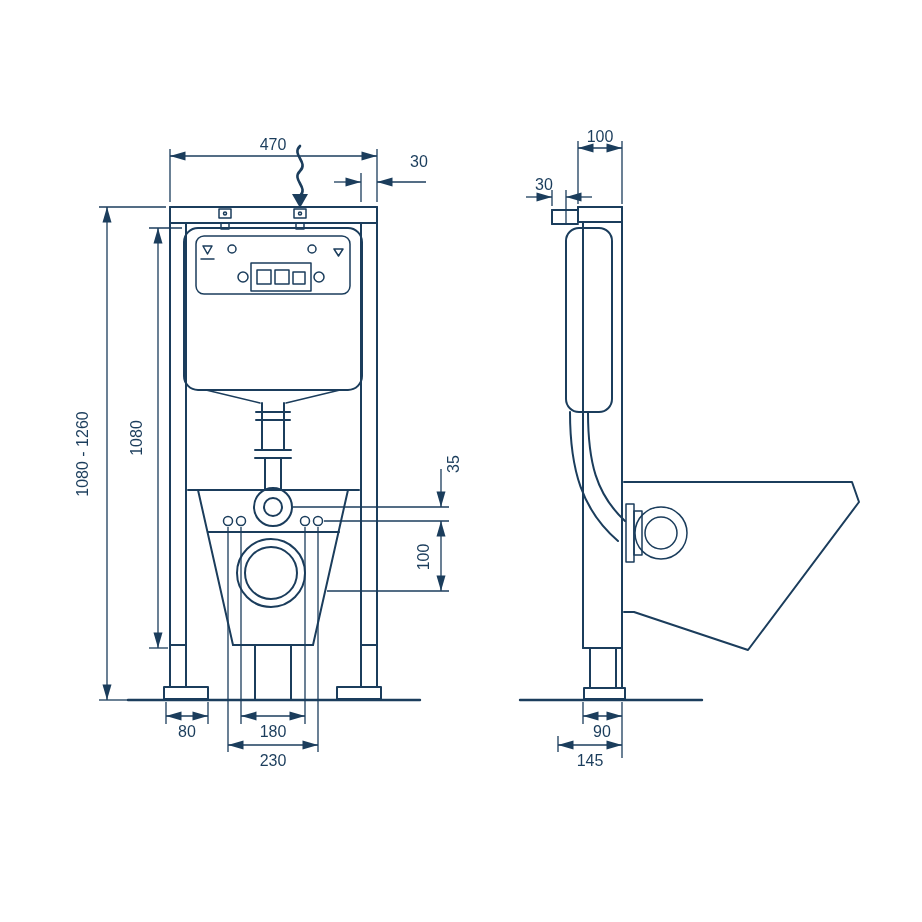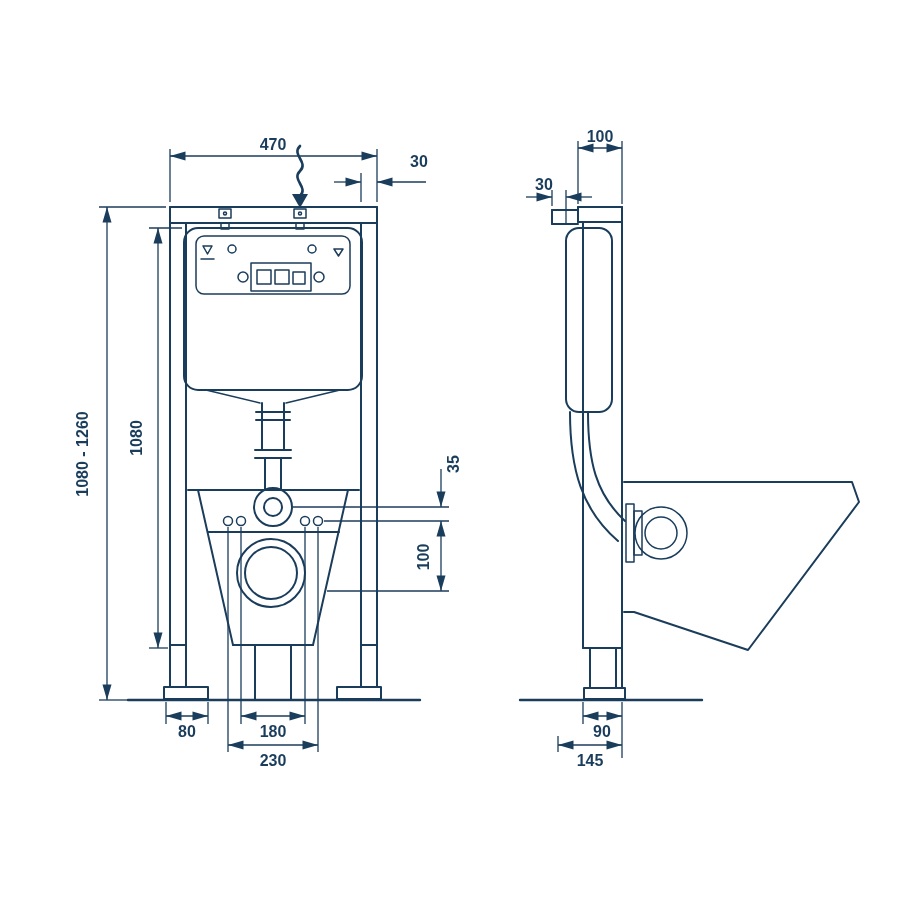--- a/index.html
+++ b/index.html
@@ -9,21 +9,20 @@
     width: 922px;
     height: 922px;
     overflow: hidden;
     font-family: "Liberation Sans", sans-serif;
   }
   .drawing-stage {
     position: relative;
     width: 922px;
     height: 922px;
     background: #ffffff;
-    font-weight: bold;
   }
   svg { display: block; }
   .geo   { stroke: #1b3d5c; fill: none; stroke-width: 2;   stroke-linecap: round; stroke-linejoin: round; }
   .geo2  { stroke: #1b3d5c; fill: none; stroke-width: 1.5; stroke-linecap: round; stroke-linejoin: round; }
   .fillnavy { fill: #1b3d5c; stroke: none; }
   .dim   { stroke: #1b3d5c; fill: none; stroke-width: 1.3; stroke-linecap: butt; }
   .lbl   { fill: #1b3d5c; stroke: none; font-size: 16px; font-family: "Liberation Sans", sans-serif; }
 </style>
 </head>
 <body>

